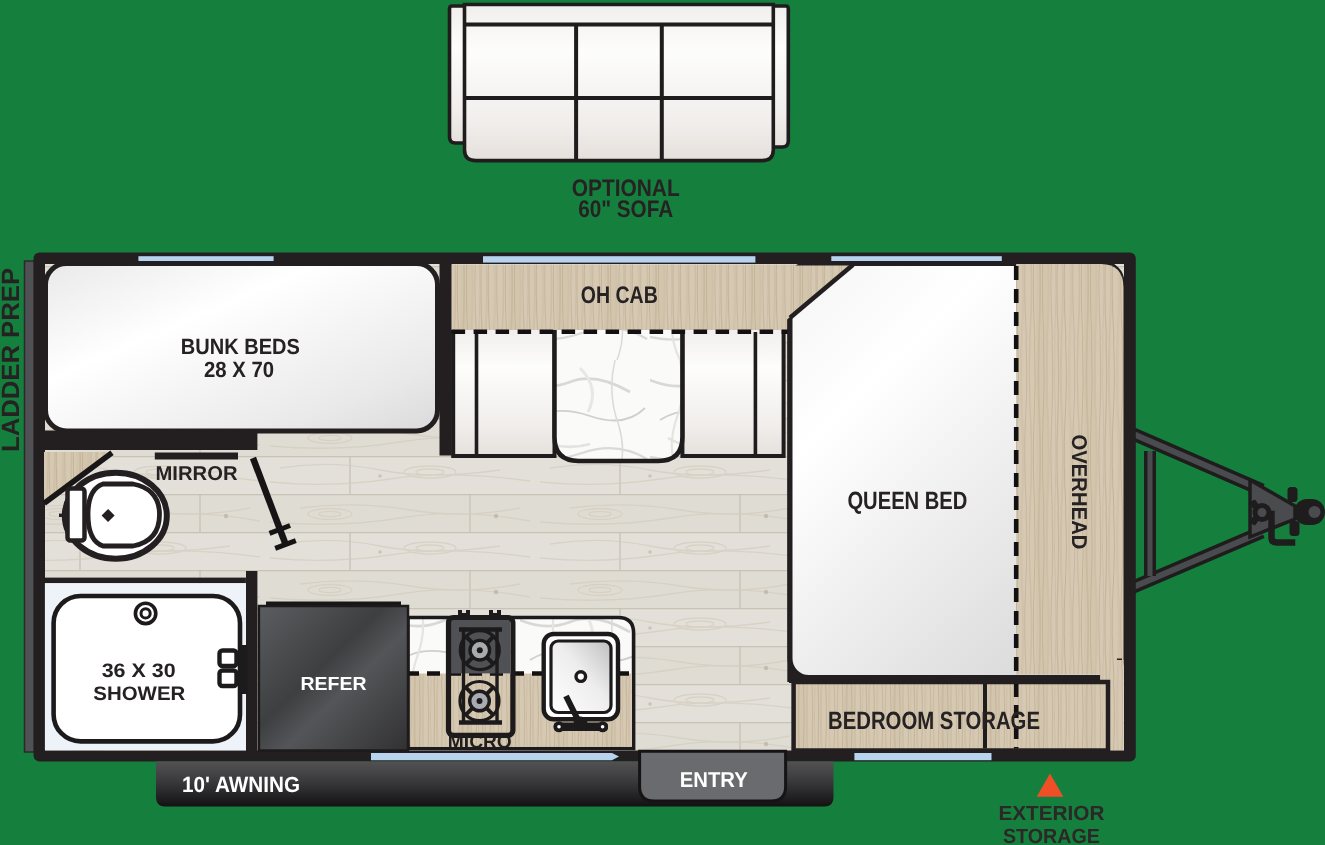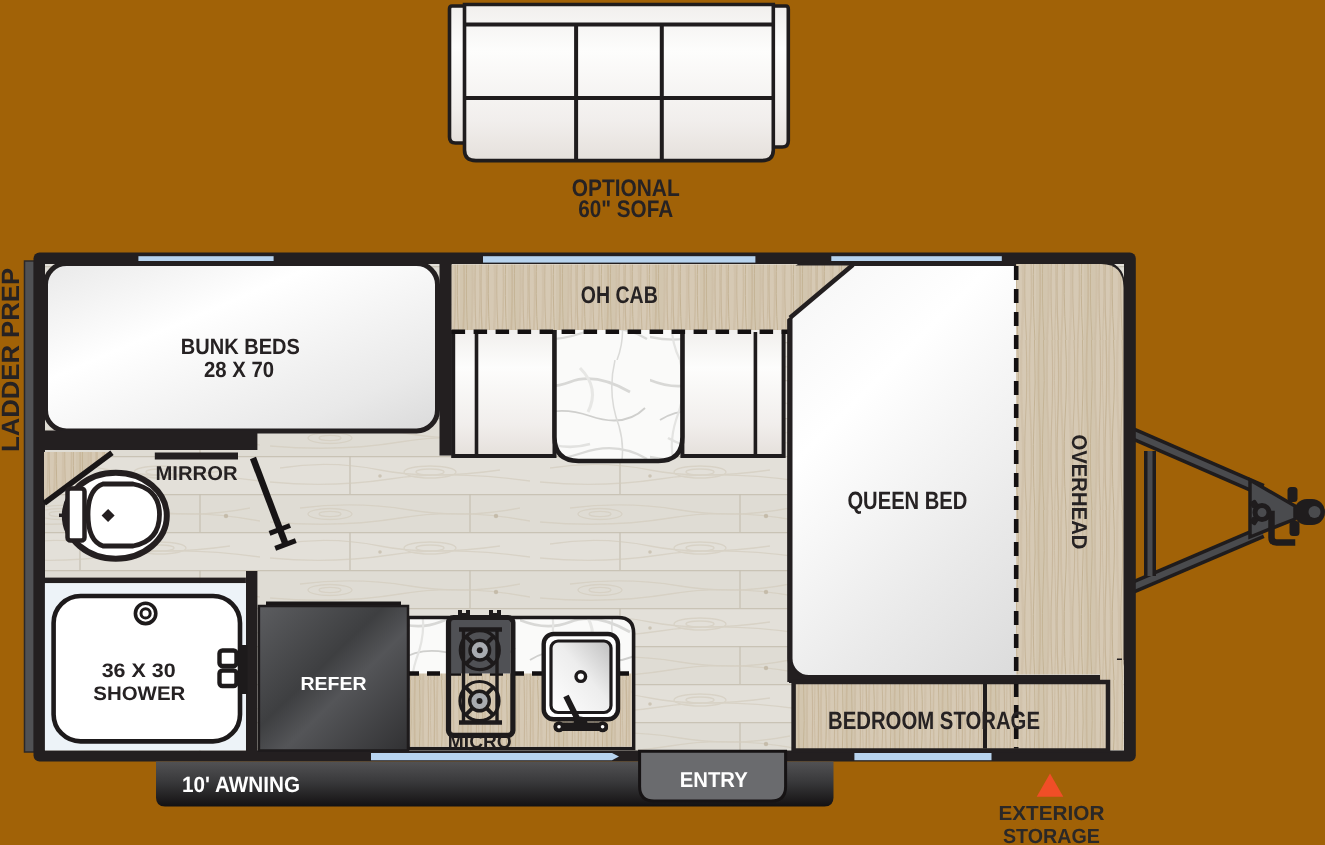--- a/index.html
+++ b/index.html
@@ -1,16 +1,16 @@
 <!DOCTYPE html>
 <html><head>
 <meta charset="utf-8">
 <style>
   html,body{margin:0;padding:0;background:#ffffff;}
-  .wrap{position:relative;width:1325px;height:845px;overflow:hidden;background:#a16207;transform:translateZ(0);}
+  .wrap{position:relative;width:1325px;height:845px;overflow:hidden;background:#15803d;transform:translateZ(0);}
   text{font-family:"Liberation Sans",sans-serif;font-weight:bold;-webkit-font-smoothing:antialiased;text-rendering:geometricPrecision;}
 </style>
 </head>
 <body>
 <div class="wrap">
 <svg width="1325" height="845" viewBox="0 0 1325 845" xmlns="http://www.w3.org/2000/svg">
 <defs>
   <linearGradient id="cush" x1="0" y1="0" x2="0" y2="1">
     <stop offset="0" stop-color="#f1efed"></stop>
           <stop offset="0.3" stop-color="#fdfdfc"></stop>

